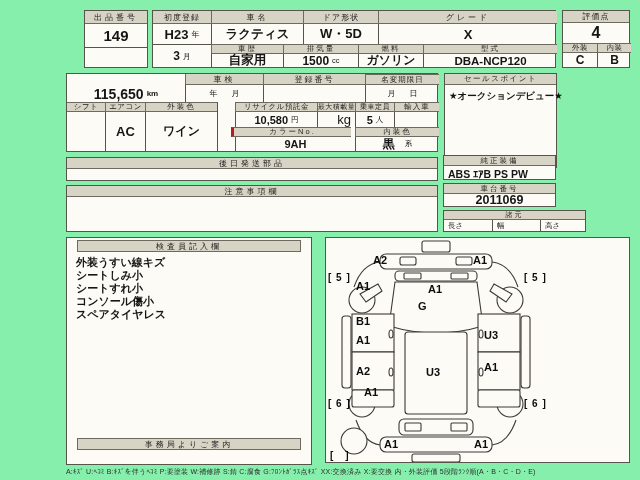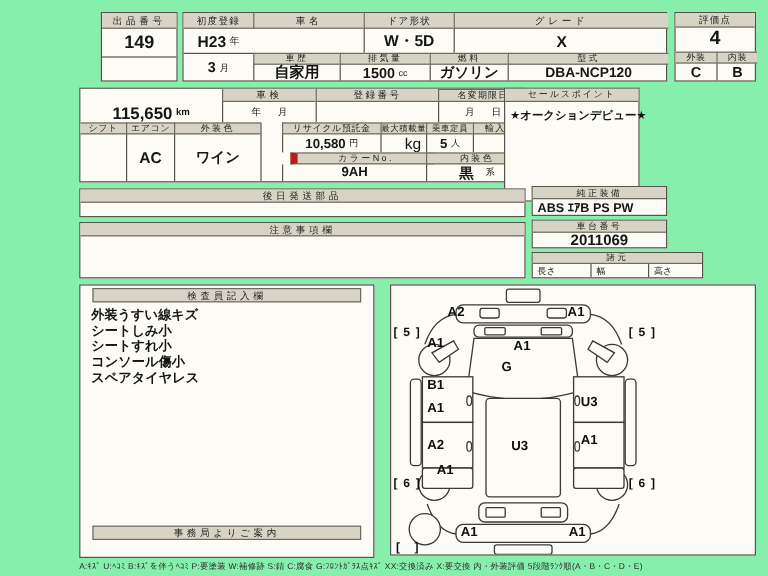--- a/index.html
+++ b/index.html
@@ -41,20 +41,21 @@
     <div class="hband" style="left:225px;width:179px;top:0;height:13px;border-top:none;border-left:1px solid #6e6a60">グレード</div>
 
     <div class="cell" style="left:0;width:58px;top:13px;height:20px">
       <span class="val" style="font-size:13px">H23</span>
       <span class="unit">年</span>
     </div>
     <div class="cell bt" style="left:0;width:58px;top:33px;bottom:0">
       <span class="val" style="font-size:12px">3</span>
       <span class="unit">月</span>
     </div>
+    <div class="cell bl val" style="left:58px;width:92px;top:13px;height:20px;font-size:12.5px">ラクティス</div>
     <div class="cell bl val" style="left:150px;width:75px;top:13px;height:20px;font-size:13px">W・5D</div>
     <div class="cell bl val" style="left:225px;width:179px;top:13px;height:20px;font-size:13px">X</div>
 
     <div class="hband sm" style="left:58px;width:72px;top:33px;height:10px;border-left:1px solid #6e6a60;letter-spacing:2px">車歴</div>
     <div class="hband sm" style="left:130px;width:75px;top:33px;height:10px;border-left:1px solid #6e6a60;letter-spacing:2px">排気量</div>
     <div class="hband sm" style="left:205px;width:65px;top:33px;height:10px;border-left:1px solid #6e6a60;letter-spacing:2px">燃料</div>
     <div class="hband sm" style="left:270px;width:134px;top:33px;height:10px;border-left:1px solid #6e6a60;letter-spacing:2px">型式</div>
 
     <div class="cell bl val" style="left:58px;width:72px;top:43px;bottom:0;font-size:12.5px">自家用</div>
     <div class="cell bl" style="left:130px;width:75px;top:43px;bottom:0">
@@ -109,30 +110,30 @@
       <span class="val" style="font-size:11px">10,580</span>
       <span class="unit7">円</span>
     </div>
     <div class="cell bl" style="left:250px;width:38px;top:38px;height:15px;justify-content:flex-end;padding-right:4px;font-size:13px">kg</div>
     <div class="cell bl" style="left:288px;width:39px;top:38px;height:15px">
       <span class="val" style="font-size:11px">5</span>
       <span class="unit7">人</span>
     </div>
     <div class="cell bl" style="left:327px;width:45px;top:38px;height:15px"></div>
 
-    <div class="hband sm" style="left:175px;width:120px;top:53px;height:10px;border-left:6px solid #b91c1c;letter-spacing:2px">カラーNo.</div>
+    <div class="hband sm" style="left:164px;width:120px;top:53px;height:10px;border-left:3px solid #b91c1c;letter-spacing:2px">カラーNo.</div>
     <div class="cell bl val" style="left:168px;width:120px;top:63px;bottom:0;font-size:11px">9AH</div>
     <div class="hband sm" style="left:288px;width:84px;top:53px;height:10px;border-left:1px solid #6e6a60;letter-spacing:2px">内装色</div>
     <div class="cell bl" style="left:288px;width:84px;top:63px;bottom:0">
       <span class="val" style="font-size:12px">黒</span>
       <span class="unit7" style="margin-left:10px">系</span>
     </div>
   </div>
 
-  <div class="box" style="left:420px;top:73px;width:113px;height:95px">
+  <div class="box" style="left:444px;top:73px;width:113px;height:95px">
     <div class="hband" style="left:0;right:0;top:0;height:11px;border-top:none;font-size:7.5px;letter-spacing:1.5px">セールスポイント</div>
     <div style="position:absolute;left:4px;top:16px;font-weight:bold;font-size:9.5px;white-space:nowrap">★オークションデビュー★</div>
   </div>
 
   <div class="box" style="left:66px;top:157px;width:372px;height:24px">
     <div class="hband" style="left:0;right:0;top:0;height:11px;border-top:none">後日発送部品</div>
     <div class="cell" style="left:0;right:0;top:11px;bottom:0"></div>
   </div>
 
   <div class="box" style="left:66px;top:185px;width:372px;height:47px">

